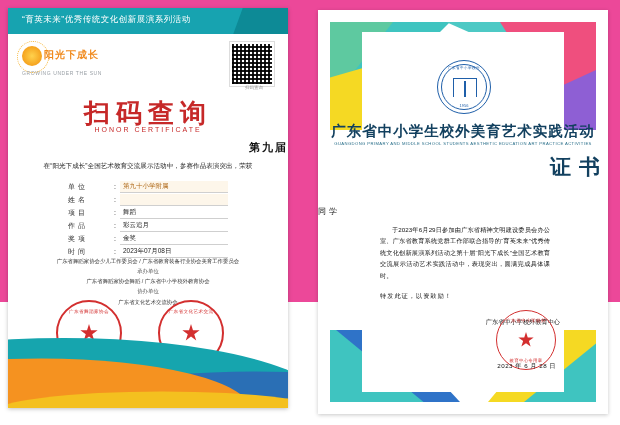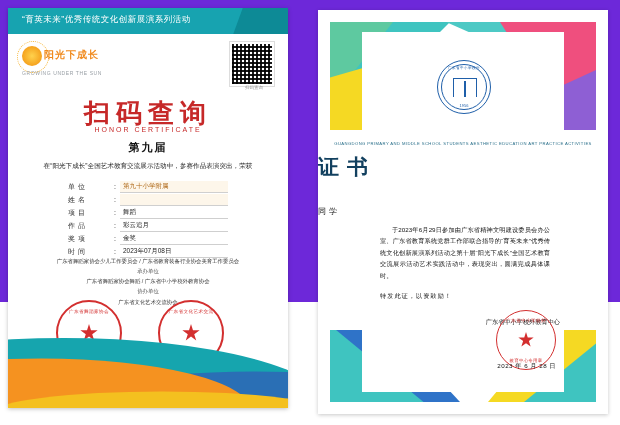--- a/index.html
+++ b/index.html
@@ -11,21 +11,21 @@
     width: 620px;
     height: 425px;
     font-family: "Liberation Sans", sans-serif;
     overflow: hidden;
     position: relative;
   }
   .stage {
     position: relative;
     width: 620px;
     height: 302px;
-    background: #6d28d9;
+    background: #ec4899;
   }
 
   
   .cert-left {
     position: absolute;
     left: 8px;
     top: 8px;
     width: 280px;
     height: 400px;
     background: #ffffff;
@@ -151,21 +151,21 @@
     text-align: center;
     font-size: 7px;
     color: #c62828;
     letter-spacing: 2px;
   }
   .cert-edition {
     position: absolute;
     left: 0;
     top: 132px;
     width: 100%;
-    text-align: center;
+    text-align: right;
     font-size: 11px;
     font-weight: bold;
     color: #111;
     letter-spacing: 2px;
   }
   .cert-body {
     position: absolute;
     left: 28px;
     top: 152px;
     width: 224px;
@@ -456,21 +456,21 @@
     text-align: center;
     font-size: 4.2px;
     color: #2a6f8a;
     letter-spacing: 0.4px;
   }
   .r-subtitle {
     position: absolute;
     left: 0;
     top: 143px;
     width: 100%;
-    text-align: left;
+    text-align: right;
     font-size: 21px;
     font-weight: bold;
     color: #12405f;
     letter-spacing: 8px;
     font-family: "DejaVu Serif", serif;
   }
   .r-salutation {
     position: absolute;
     left: 0;
     top: 196px;
@@ -633,20 +633,21 @@
 
       <div class="white-core"></div>
       <div class="white-core2"></div>
 
       <div class="emblem">
         <div class="emblem-arc">广东省中小学校外</div>
         <div class="emblem-core"></div>
         <div class="emblem-year">1956</div>
       </div>
 
+      <div class="r-title">广东省中小学生校外美育艺术实践活动</div>
       <div class="r-title-en">GUANGDONG PRIMARY AND MIDDLE SCHOOL STUDENTS AESTHETIC EDUCATION ART PRACTICE ACTIVITIES</div>
       <div class="r-subtitle">证书</div>
       <div class="r-salutation">同学</div>
 
       <div class="r-body">
         <p>于2023年6月29日参加由广东省精神文明建设委员会办公室、广东省教育系统党群工作部联合指导的“育英未来”优秀传统文化创新展演系列活动之第十届“阳光下成长”全国艺术教育交流展示活动艺术实践活动中，表现突出，圆满完成具体课时。</p>
       </div>
       <div class="r-closing">特发此证，以资鼓励！</div>
 
       <div class="r-issuer">广东省中小学校外教育中心</div>

